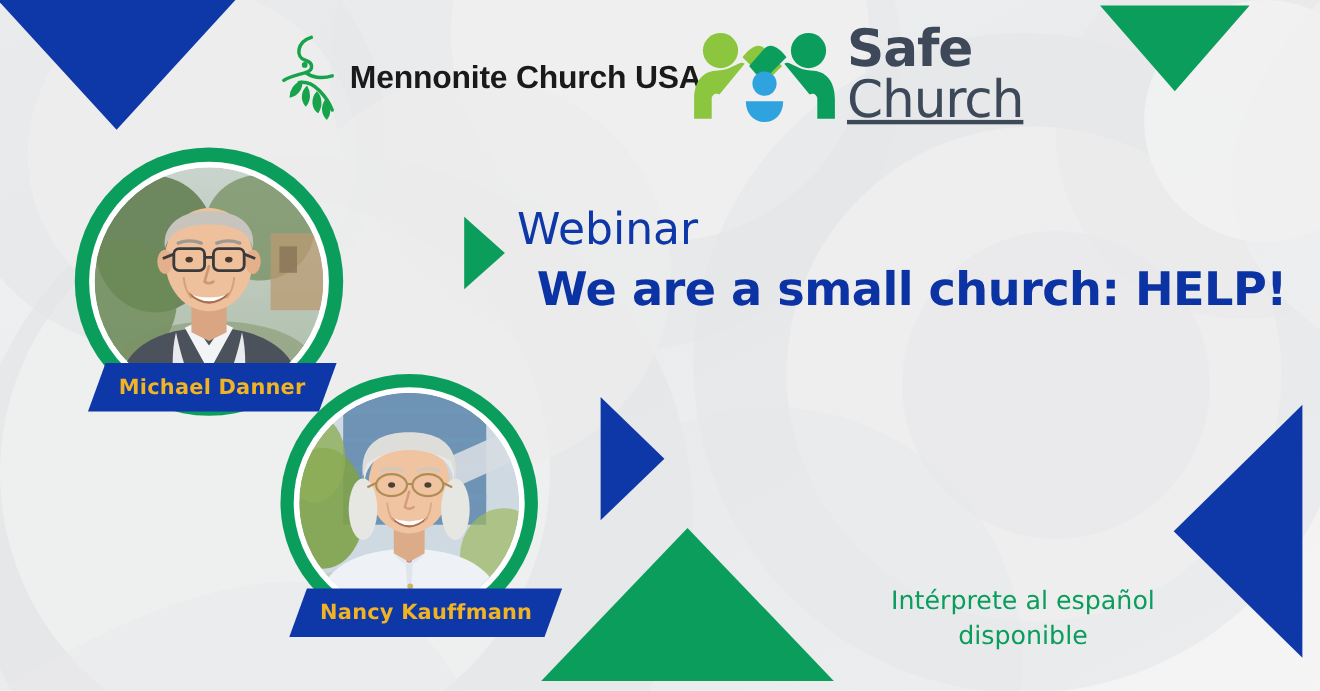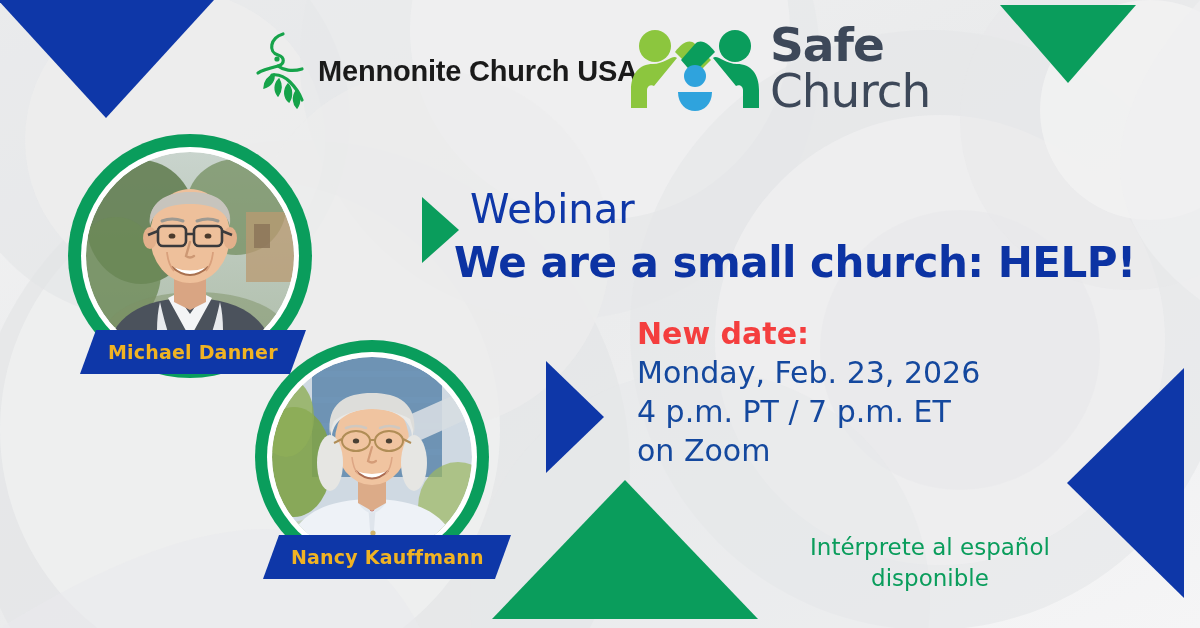--- a/index.html
+++ b/index.html
@@ -85,21 +85,21 @@
   .sc-logo { position: absolute; left: 625px; top: 22px; display: flex; align-items: flex-end; }
   .sc-text {
     font-family: "DejaVu Sans", sans-serif;
     font-size: 47px;
     line-height: 0.98;
     font-weight: 400;
     color: #3d4859;
     letter-spacing: -1px;
   }
   .sc-text .l1 { display: block; font-weight: 700; }
-  .sc-text .l2 { display: block; font-weight: 400; }
+  .sc-text .l2 { display: block; font-weight: 400; text-decoration: underline; }
 
   
   .speaker { position: absolute; }
 
   .photo-ring {
     position: relative;
     border-radius: 50%;
     background: #0a9d5c;
     display: flex;
     align-items: center;
@@ -140,21 +140,21 @@
     position: absolute;
     left: 470px; top: 186px;
     font-family: "DejaVu Sans", sans-serif;
     font-size: 40px;
     font-weight: 400;
     color: #0e37a8;
     letter-spacing: 0px;
   }
   .webinar-title {
     position: absolute;
-    left: 454px; top: 238px;
+    left: 488px; top: 238px;
     font-family: "DejaVu Sans", sans-serif;
     font-size: 42px;
     font-weight: 700;
     color: #0c33a3;
     letter-spacing: -0.5px;
     white-space: nowrap;
   }
 
   .date-block { position: absolute; left: 637px; top: 315px; }
   .new-date {
@@ -402,22 +402,16 @@
     <div class="name-tag" style="left:16px; top:195px; width:232px; height:44px;">
       <span>Nancy Kauffmann</span>
     </div>
   </div>
 
   <div class="tri tri-webinar"></div>
   <div class="webinar-label">Webinar</div>
   <div class="webinar-title">We are a small church: HELP!</div>
 
   <div class="tri tri-date"></div>
-  <div class="date-block">
-    <div class="new-date">New date:</div>
-    <div class="date-line">Monday, Feb. 23, 2026</div>
-    <div class="date-line">4 p.m. PT / 7 p.m. ET</div>
-    <div class="date-line">on Zoom</div>
-  </div>
 
   <div class="interp">Intérprete al español disponible</div>
 
 </div>
 
 </body></html>

